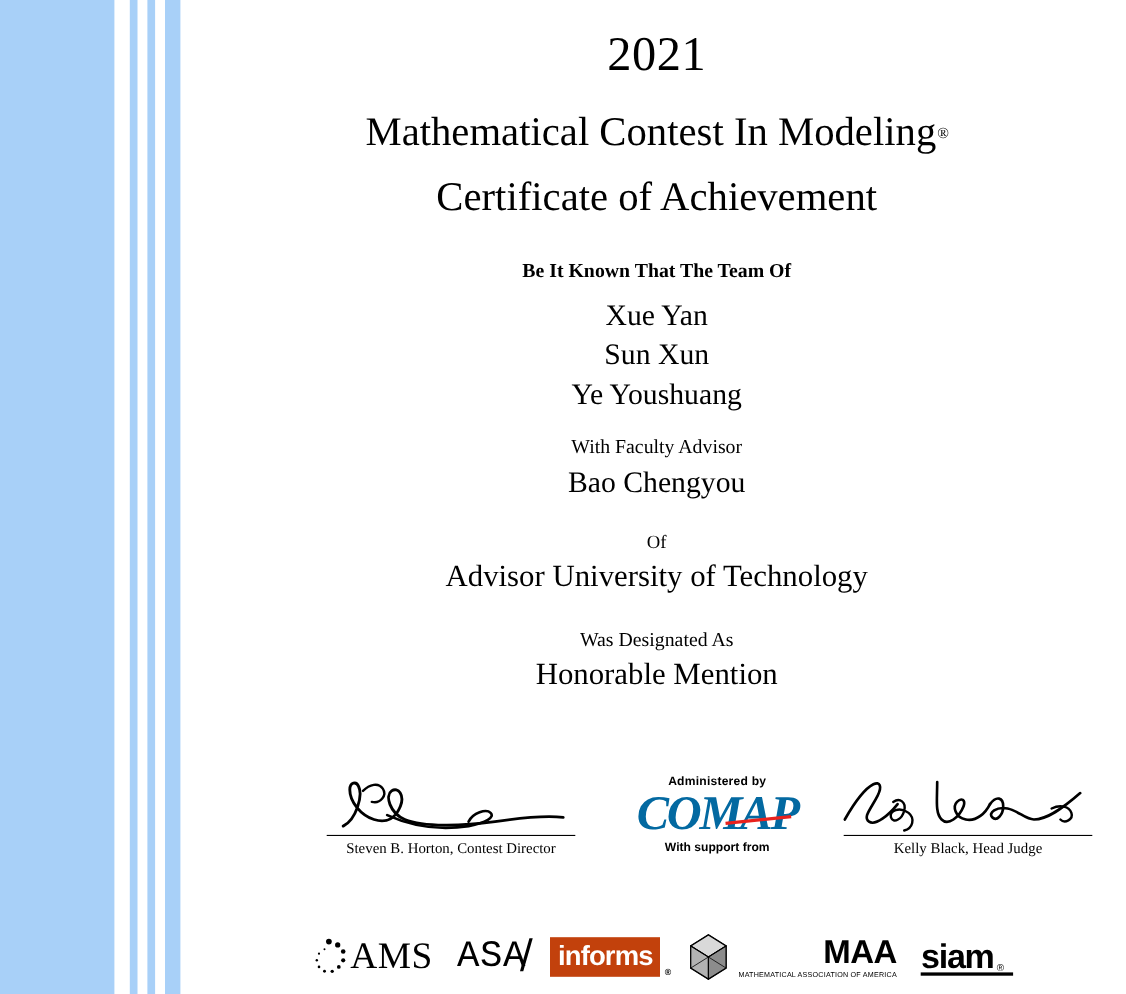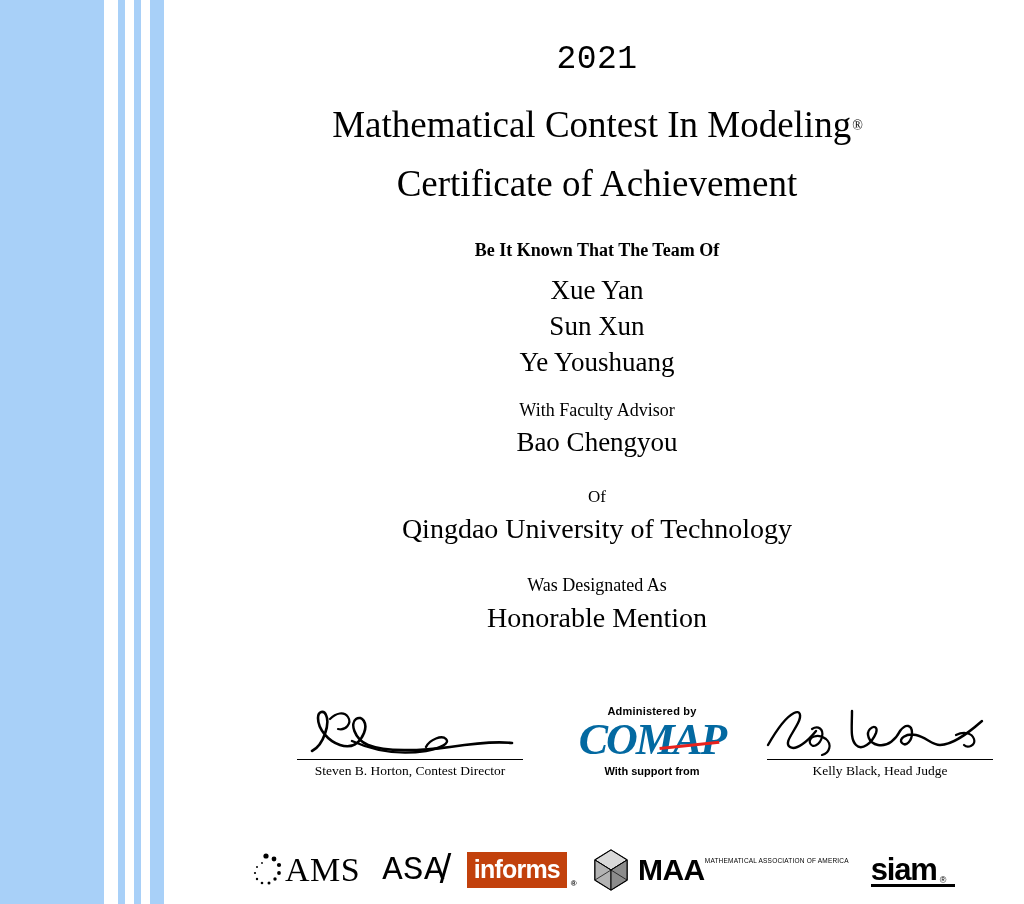--- a/index.html
+++ b/index.html
@@ -40,25 +40,24 @@
   .certificate {
     position: absolute;
     left: 170px;
     top: 0;
     width: 854px;
     height: 904px;
     text-align: center;
   }
 
   .year {
-    font-size: 33px;
+    font-size: 44px;
     line-height: 1.1;
-    margin-top: 42px;
+    margin-top: 26px;
     letter-spacing: 0.5px;
-    font-family: Liberation Mono, monospace;
   }
   .title-main {
     font-size: 37px;
     margin-top: 26px;
     line-height: 1.15;
     position: relative;
     white-space: nowrap;
   }
   .reg-mark {
     font-size: 14px;
@@ -243,22 +242,22 @@
     font-size: 8px;
   }
 
   .maa-logo {
     display: flex;
     align-items: center;
     gap: 5px;
   }
   .maa-text-wrap {
     display: flex;
-    flex-direction: row;
-    align-items: flex-start;
+    flex-direction: column;
+    align-items: flex-end;
   }
   .maa-main {
     font-family: "Liberation Sans", sans-serif;
     font-weight: bold;
     font-size: 30px;
     line-height: 1;
     letter-spacing: -0.5px;
   }
   .maa-sub {
     font-family: "Liberation Sans", sans-serif;
@@ -314,21 +313,21 @@
   <div class="lead-line">Be It Known That The Team Of</div>
 
   <div class="member first">Xue Yan</div>
   <div class="member">Sun Xun</div>
   <div class="member">Ye Youshuang</div>
 
   <div class="advisor-label">With Faculty Advisor</div>
   <div class="advisor-name">Bao Chengyou</div>
 
   <div class="of-label">Of</div>
-  <div class="institution">Qingdao University of Technology</div>
+  <div class="institution">Advisor University of Technology</div>
 
   <div class="designated-label">Was Designated As</div>
   <div class="award">Honorable Mention</div>
 
   <div class="signature-row">
 
     <div class="sig-block sig-left">
       <svg class="sig-svg" width="240" height="52" viewBox="0 0 240 52">
         <path d="M22 46 C34 40, 40 18, 36 10 C34 5, 28 6, 28 13 C28 24, 38 36, 50 40 C62 44, 70 38, 74 28 C78 18, 72 10, 66 14 C60 18, 64 34, 78 40 C95 47, 130 46, 160 42 C186 38, 205 36, 222 38" fill="none" stroke="#000" stroke-width="2.6" stroke-linecap="round"></path>
         <path d="M40 14 C46 8, 54 6, 58 12 C62 18, 56 26, 48 24" fill="none" stroke="#000" stroke-width="2.2" stroke-linecap="round"></path>

